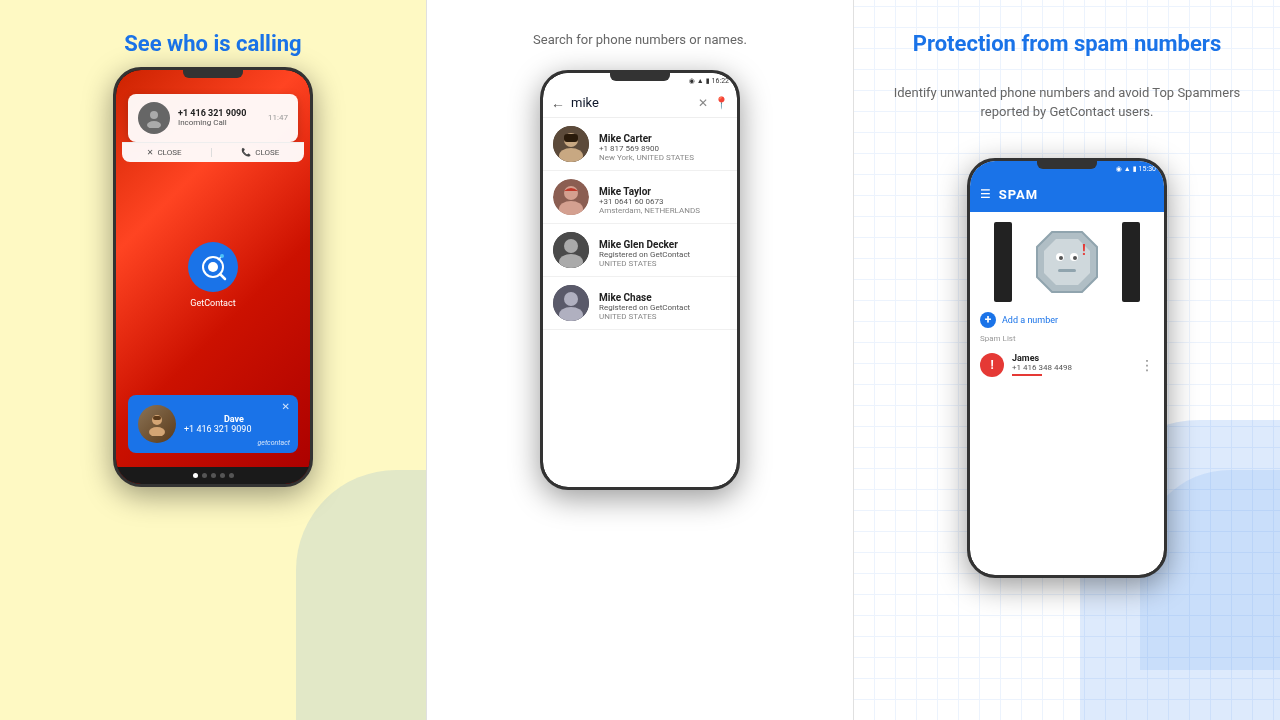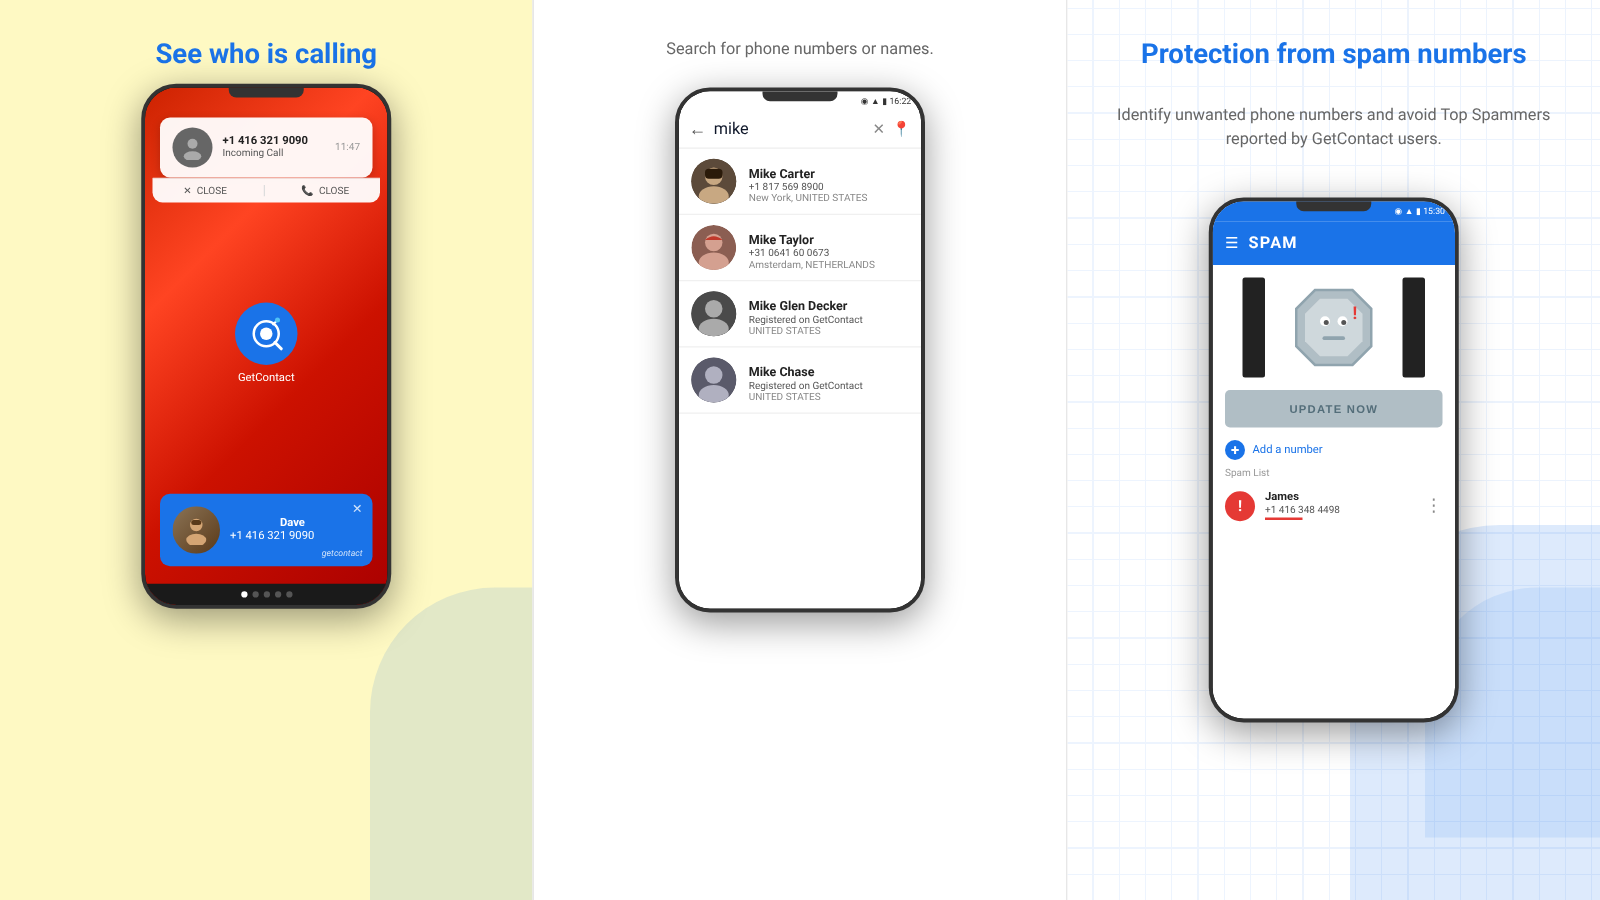--- a/index.html
+++ b/index.html
@@ -723,21 +723,20 @@
                       <text x="50" y="28" font-size="14" fill="#e53935" font-weight="bold">!</text>
 
                       <rect x="26" y="42" width="18" height="3" rx="1.5" fill="#90a4ae"></rect>
                     </svg>
                   </div>
                 </div>
                 <div class="pillar"></div>
               </div>
             </div>
 
-            <button class="update-btn">UPDATE NOW</button>
 
             <div class="add-number-btn">
               <div class="add-icon">+</div>
               <span>Add a number</span>
             </div>
 
             <div class="spam-list-label">Spam List</div>
 
             <div class="spam-item">
               <div class="spam-alert-icon">!</div>

